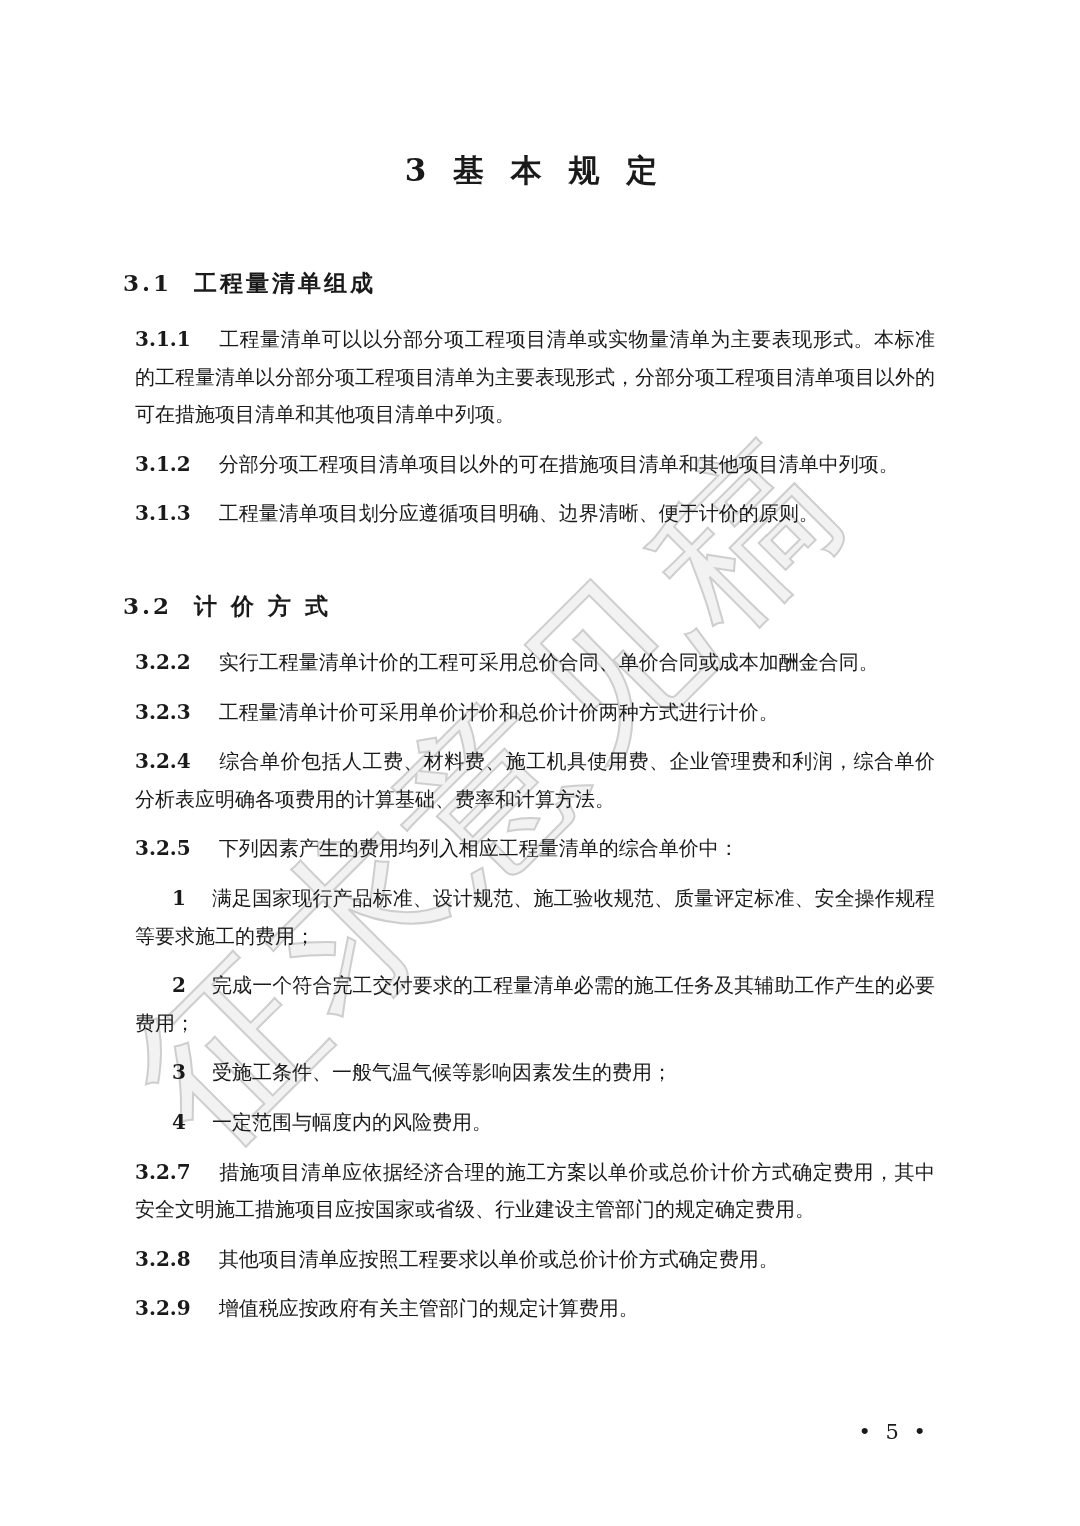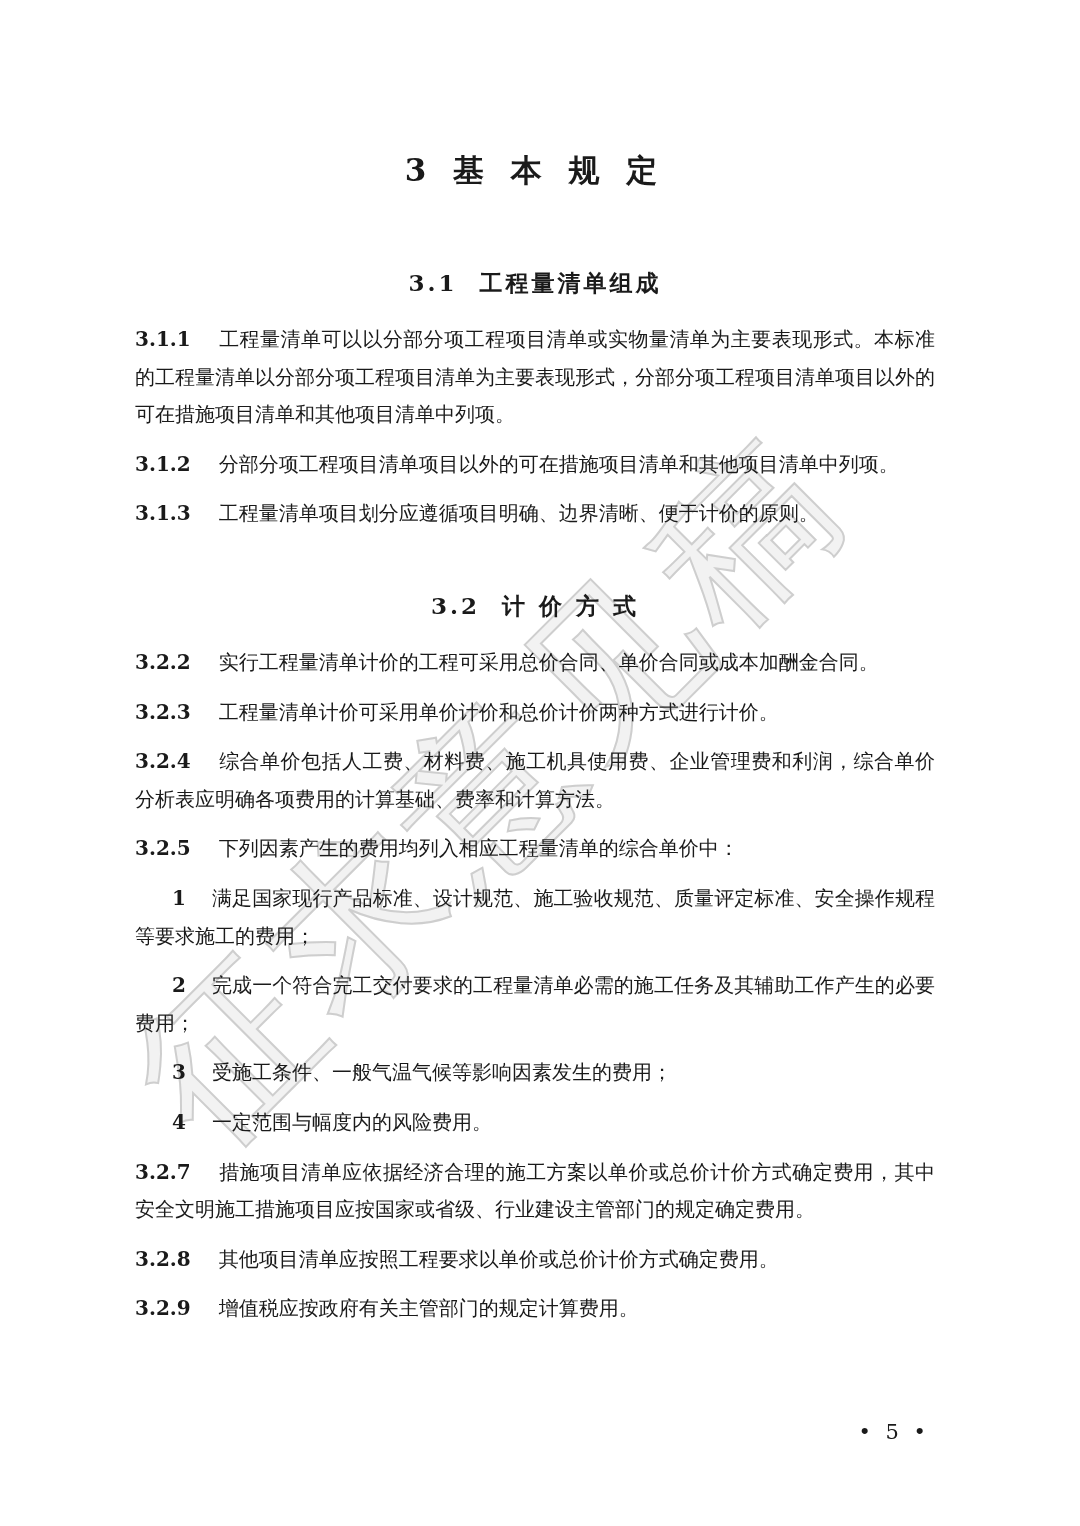--- a/index.html
+++ b/index.html
@@ -42,21 +42,20 @@
   }
   .chapter-title {
     margin: 150px 0 0 0;
     text-align: center;
     font-size: 31px;
     font-weight: 700;
     letter-spacing: 8px;
     white-space: pre;
   }
   .section-heading {
-    text-align: center;
     font-size: 23px;
     font-weight: 700;
     letter-spacing: 3px;
     white-space: pre;
     line-height: 34px;
   }
   .heading-31 { margin-top: 74px; }
   .heading-32 { margin-top: 56px; margin-bottom: 21px; }
   .heading-33 { margin-top: 66px; }
   .clauses { margin-top: 21px; }

